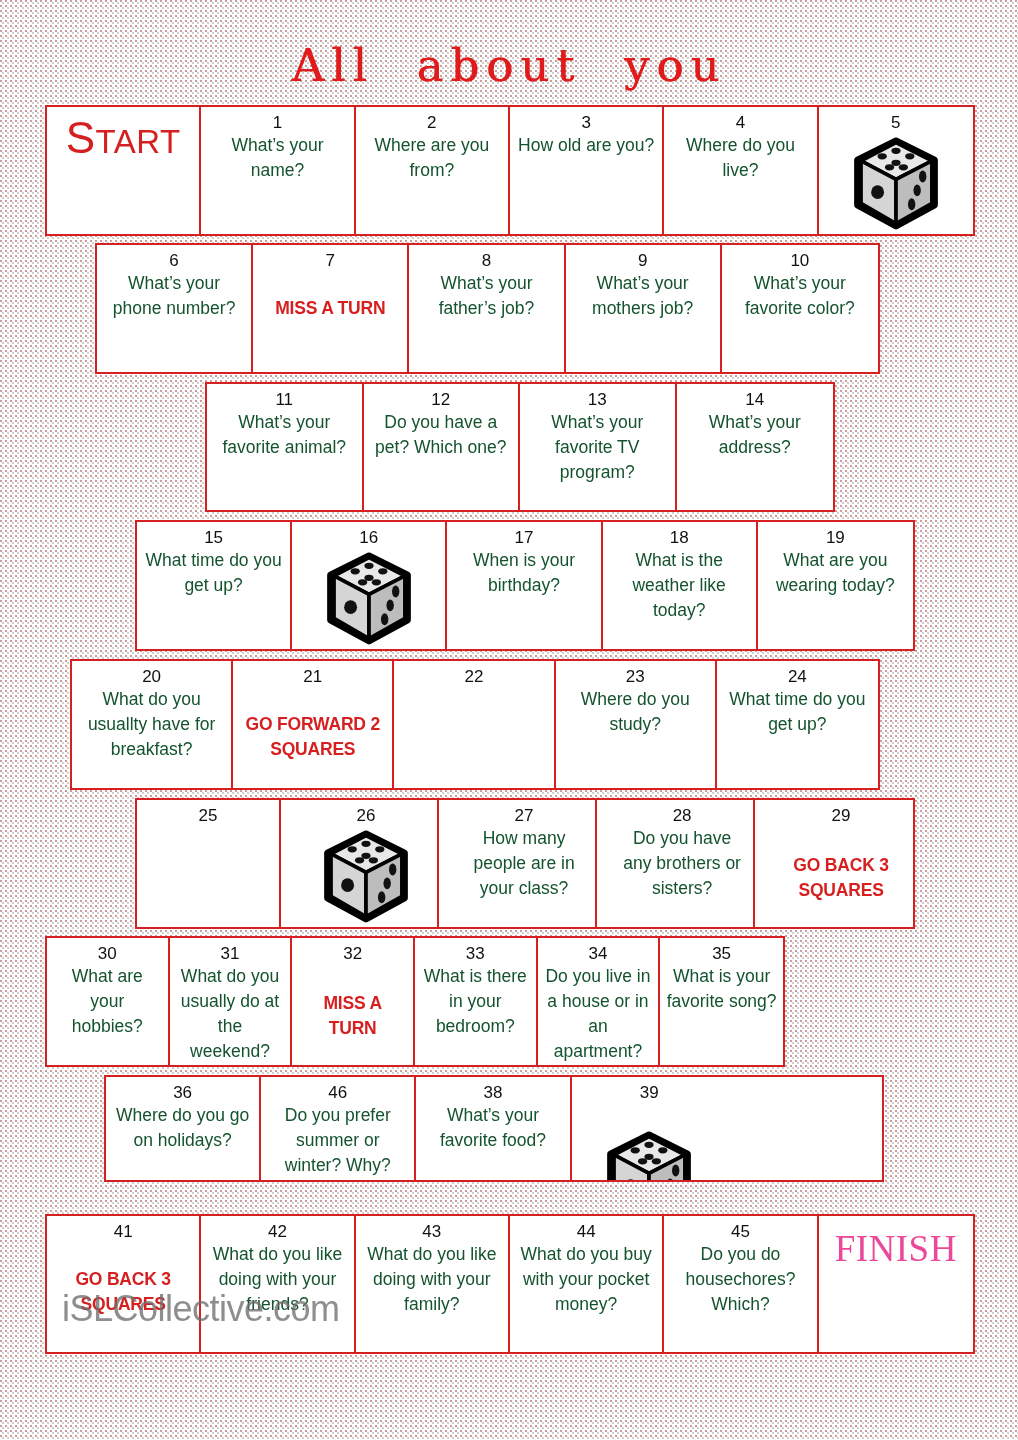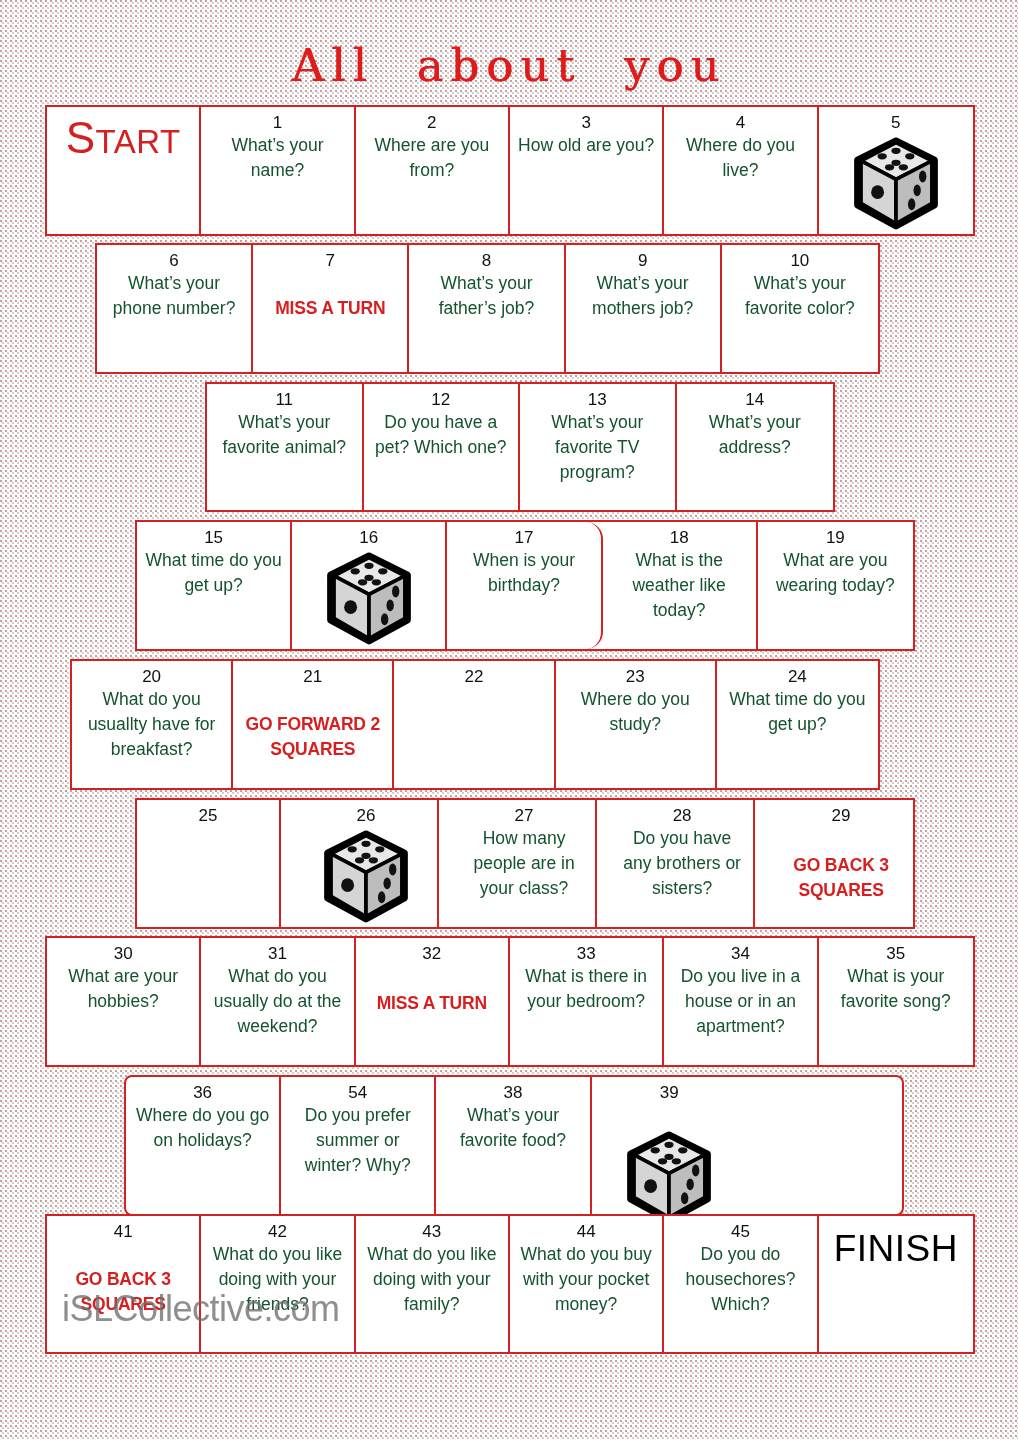--- a/index.html
+++ b/index.html
@@ -89,22 +89,22 @@
     color: #d42020;
     font-family: "Liberation Sans", sans-serif;
     letter-spacing: 0.5px;
     margin-top: 8px;
   }
   .start-label .big { font-size: 44px; }
 
   .finish-label {
     font-size: 37px;
     line-height: 40px;
-    color: #000000;
-    font-family: Liberation Sans, sans-serif;
+    color: #ec4899;
+    font-family: Liberation Serif, serif;
     letter-spacing: 0.5px;
     margin-top: 8px;
   }
 
   
   .die {
     width: 92px;
     height: 96px;
     margin: 2px auto 0 auto;
     display: block;
@@ -258,21 +258,21 @@
     <ellipse cx="30" cy="62" rx="7" ry="7.5" fill="#111"></ellipse>
 
     <g fill="#111">
       <ellipse cx="79" cy="45" rx="4" ry="6.5"></ellipse>
       <ellipse cx="73" cy="60" rx="4" ry="6.5"></ellipse>
       <ellipse cx="67" cy="75" rx="4" ry="6.5"></ellipse>
     </g>
   </svg>
           </div>
         </div>
-        <div class="cell" style="width: 20%; border-radius: 17px;">
+        <div class="cell" style="width: 20%;">
           <div class="num">17</div>
           <div class="q">When is your birthday?</div>
         </div>
         <div class="cell" style="width: 20%;">
           <div class="num">18</div>
           <div class="q">What is the weather like today?</div>
         </div>
         <div class="cell" style="width: 20%;">
           <div class="num">19</div>
           <div class="q">What are you wearing today?</div>
@@ -342,21 +342,21 @@
         </div>
         <div class="cell" style="width: 20%;">
           <div class="num">28</div>
           <div class="q">Do you have any brothers or sisters?</div>
         </div>
         <div class="cell push" style="width: 20%;">
           <div class="num">29</div>
           <div class="q red">GO BACK 3 SQUARES</div>
         </div>
       </div>
-      <div class="row" style="left: 45px; top: 936px; width: 930px; height: 131px;">
+      <div class="row" style="left: 45px; top: 936px; width: 740px; height: 131px;">
         <div class="cell" style="width: 16.6667%;">
           <div class="num">30</div>
           <div class="q">What are your hobbies?</div>
         </div>
         <div class="cell" style="width: 16.6667%;">
           <div class="num">31</div>
           <div class="q">What do you usually do at the weekend?</div>
         </div>
         <div class="cell push" style="width: 16.6667%;">
           <div class="num">32</div>
@@ -368,27 +368,27 @@
         </div>
         <div class="cell" style="width: 16.6667%;">
           <div class="num">34</div>
           <div class="q">Do you live in a house or in an apartment?</div>
         </div>
         <div class="cell" style="width: 16.6667%;">
           <div class="num">35</div>
           <div class="q">What is your favorite song?</div>
         </div>
       </div>
-      <div class="row" style="left: 124px; top: 1075px; width: 780px; height: 141px; border-radius: 8px;">
+      <div class="row" style="left: 104px; top: 1075px; width: 780px; height: 107px;">
         <div class="cell" style="width: 20%;">
           <div class="num">36</div>
           <div class="q">Where do you go on holidays?</div>
         </div>
         <div class="cell" style="width: 20%;">
-          <div class="num">54</div>
+          <div class="num">46</div>
           <div class="q">Do you prefer summer or winter? Why?</div>
         </div>
         <div class="cell" style="width: 20%;">
           <div class="num">38</div>
           <div class="q">What’s your favorite food?</div>
         </div>
         <div class="cell" style="width: 20%;">
           <div class="num">39</div>
           <div>
   <svg class="die low" viewBox="0 0 100 104">

